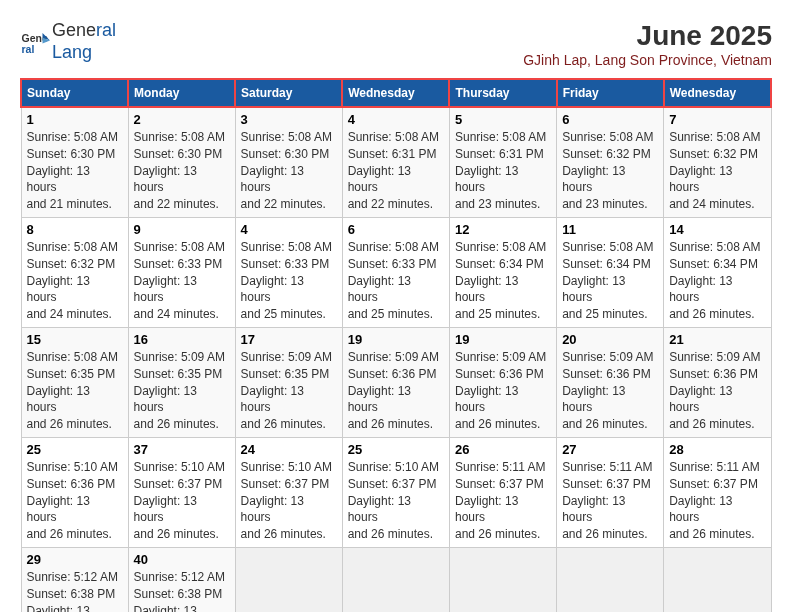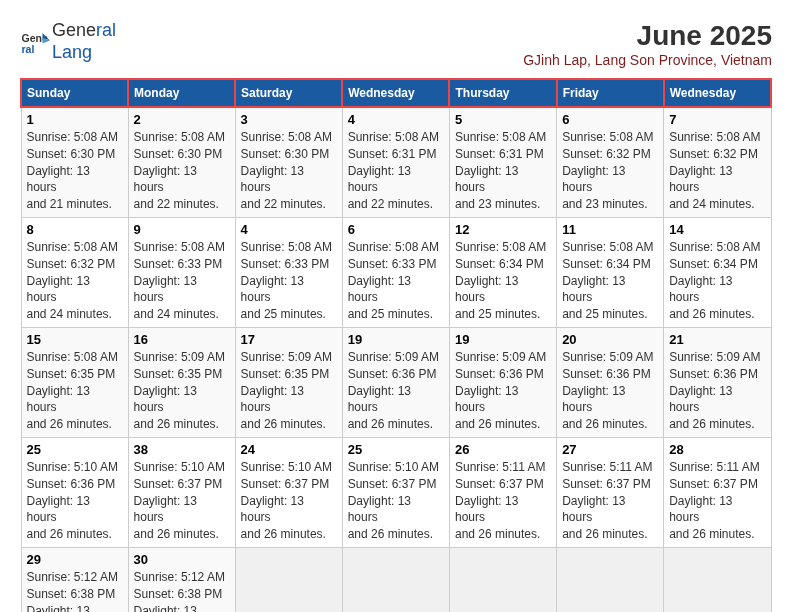--- a/index.html
+++ b/index.html
@@ -275,21 +275,21 @@
       </tr>
       <tr>
         <td>
           <span class="day-num">25</span>
           <div class="day-info" style="white-space: pre-line;">Sunrise: 5:10 AM
 Sunset: 6:36 PM
 Daylight: 13 hours
 and 26 minutes.</div>
         </td>
         <td>
-          <span class="day-num">38</span>
+          <span class="day-num">37</span>
           <div class="day-info" style="white-space: pre-line;">Sunrise: 5:10 AM
 Sunset: 6:37 PM
 Daylight: 13 hours
 and 26 minutes.</div>
         </td>
         <td>
           <span class="day-num">24</span>
           <div class="day-info" style="white-space: pre-line;">Sunrise: 5:10 AM
 Sunset: 6:37 PM
 Daylight: 13 hours
@@ -326,21 +326,21 @@
       </tr>
       <tr>
         <td>
           <span class="day-num">29</span>
           <div class="day-info" style="white-space: pre-line;">Sunrise: 5:12 AM
 Sunset: 6:38 PM
 Daylight: 13 hours
 and 25 minutes.</div>
         </td>
         <td>
-          <span class="day-num">30</span>
+          <span class="day-num">40</span>
           <div class="day-info" style="white-space: pre-line;">Sunrise: 5:12 AM
 Sunset: 6:38 PM
 Daylight: 13 hours
 and 25 minutes.</div>
         </td>
         <td class="empty-cell"></td>
         <td class="empty-cell"></td>
         <td class="empty-cell"></td>
         <td class="empty-cell"></td>
         <td class="empty-cell"></td>

